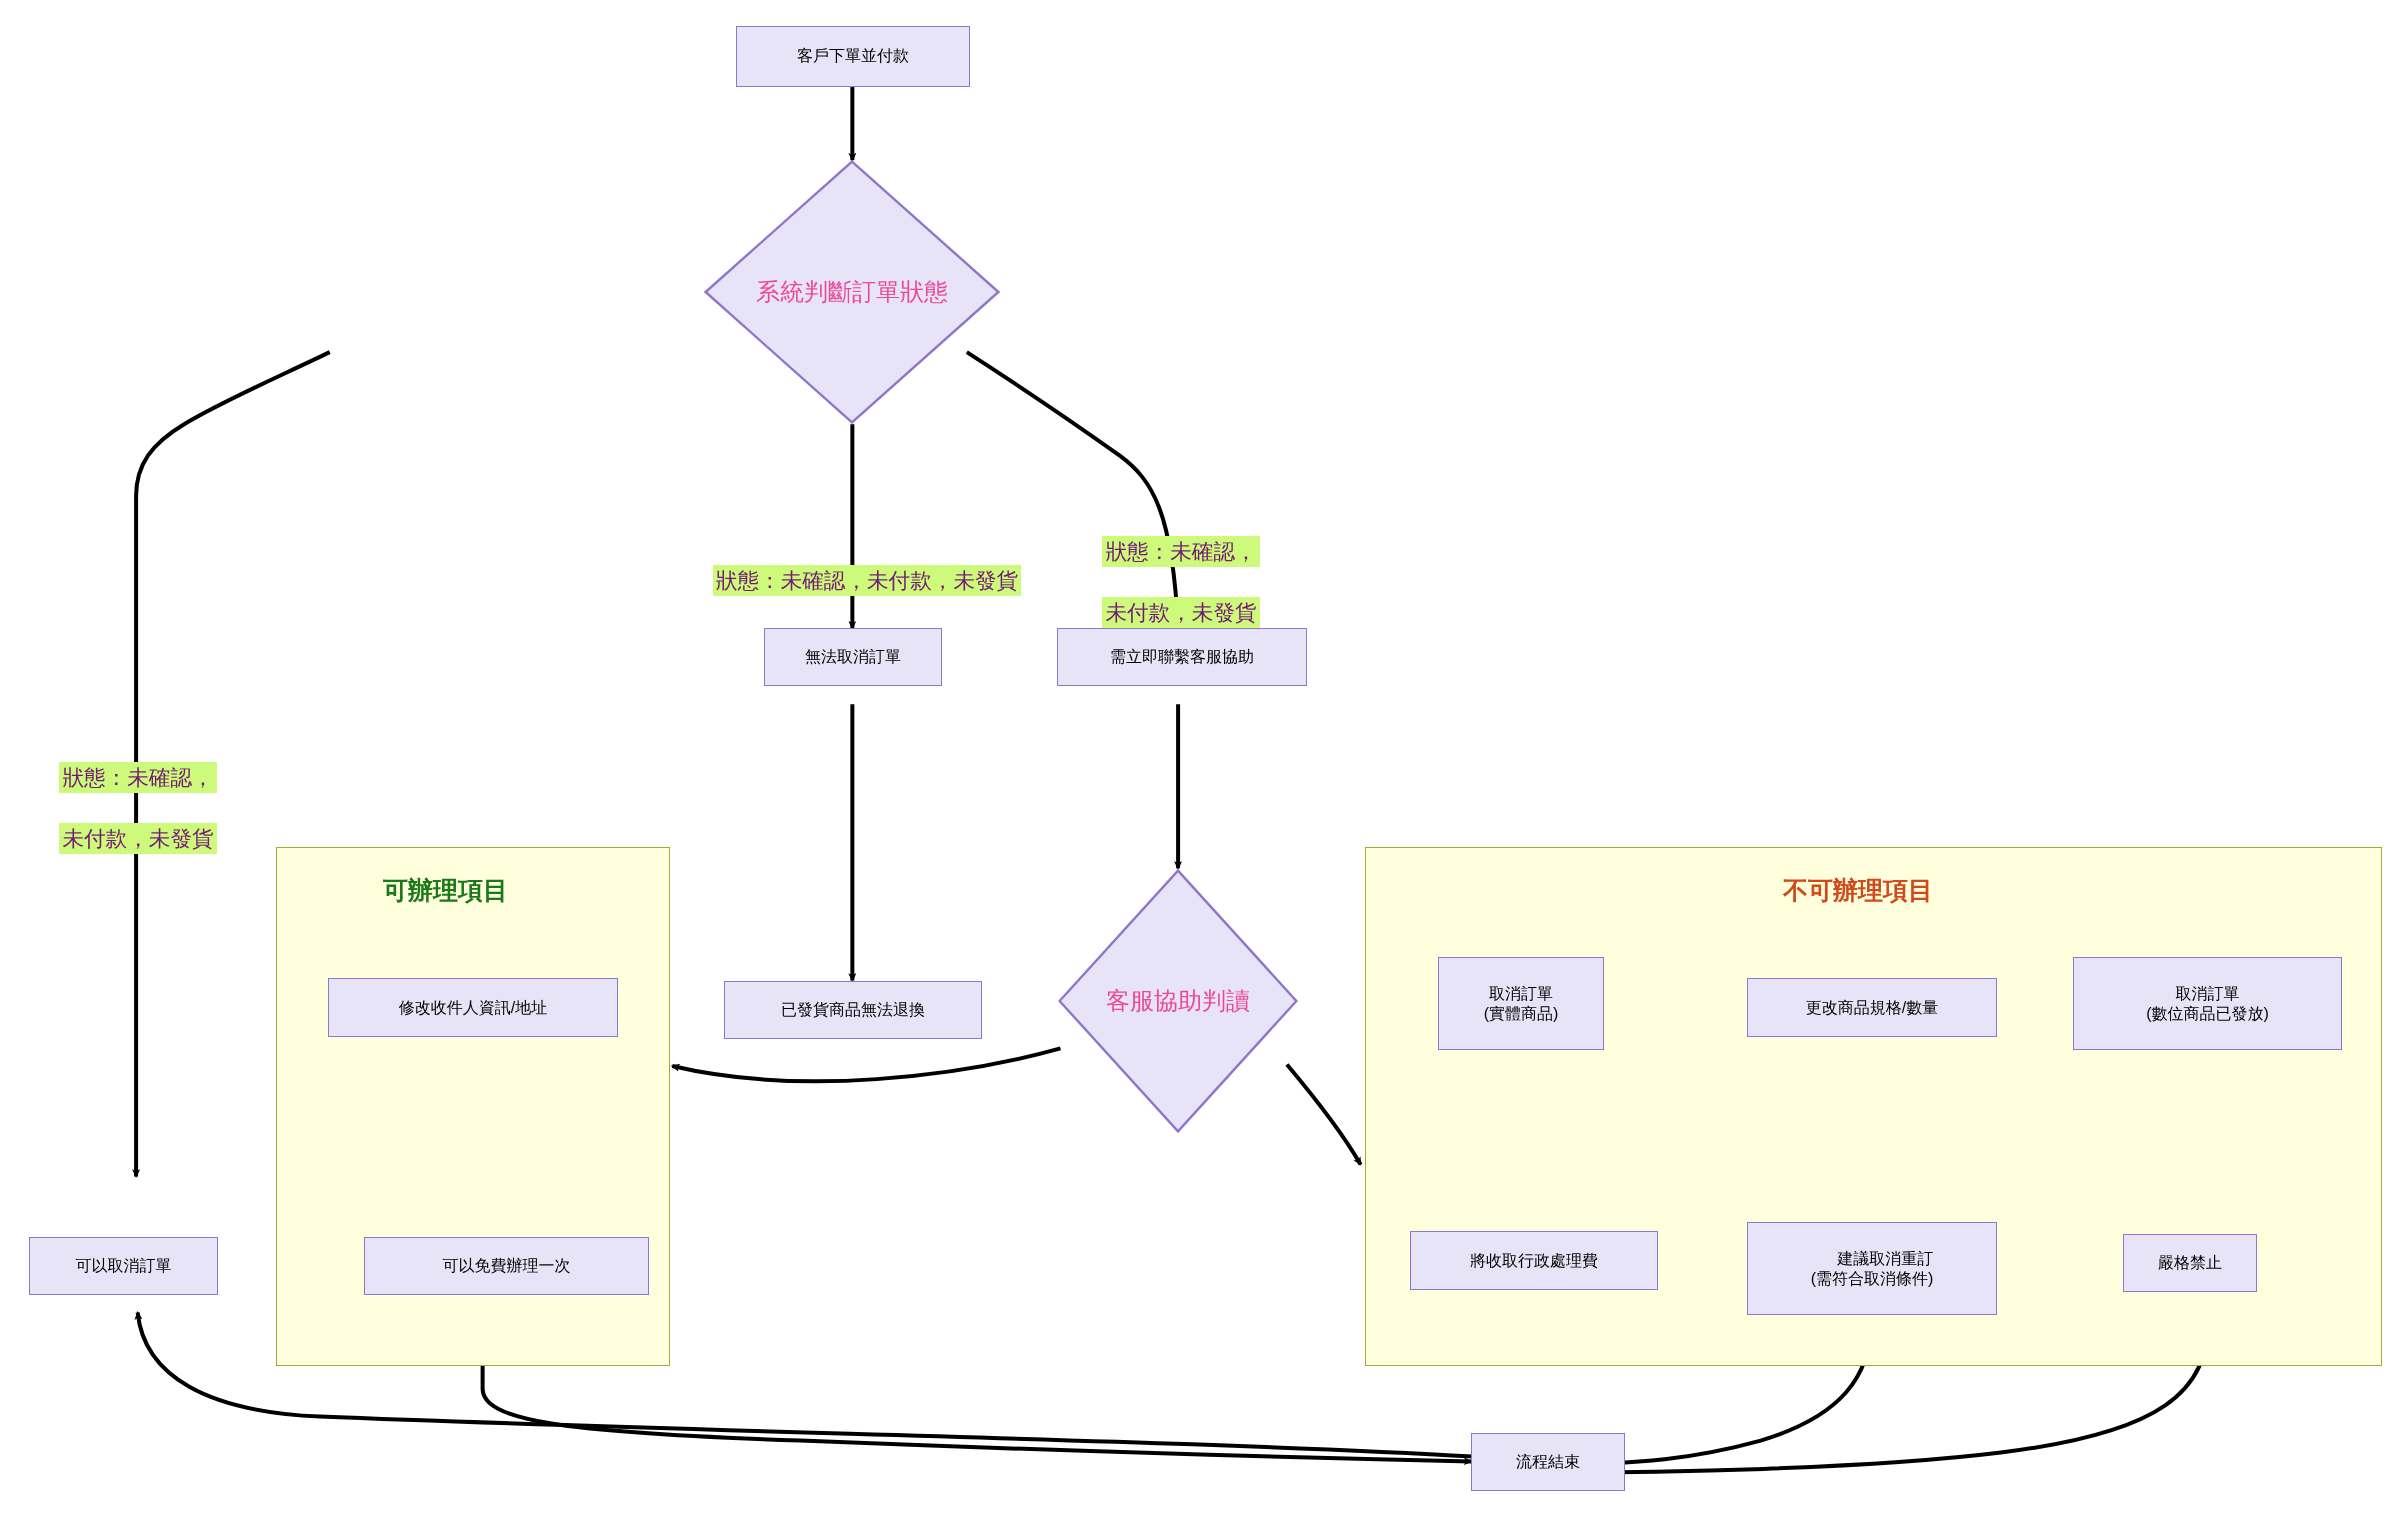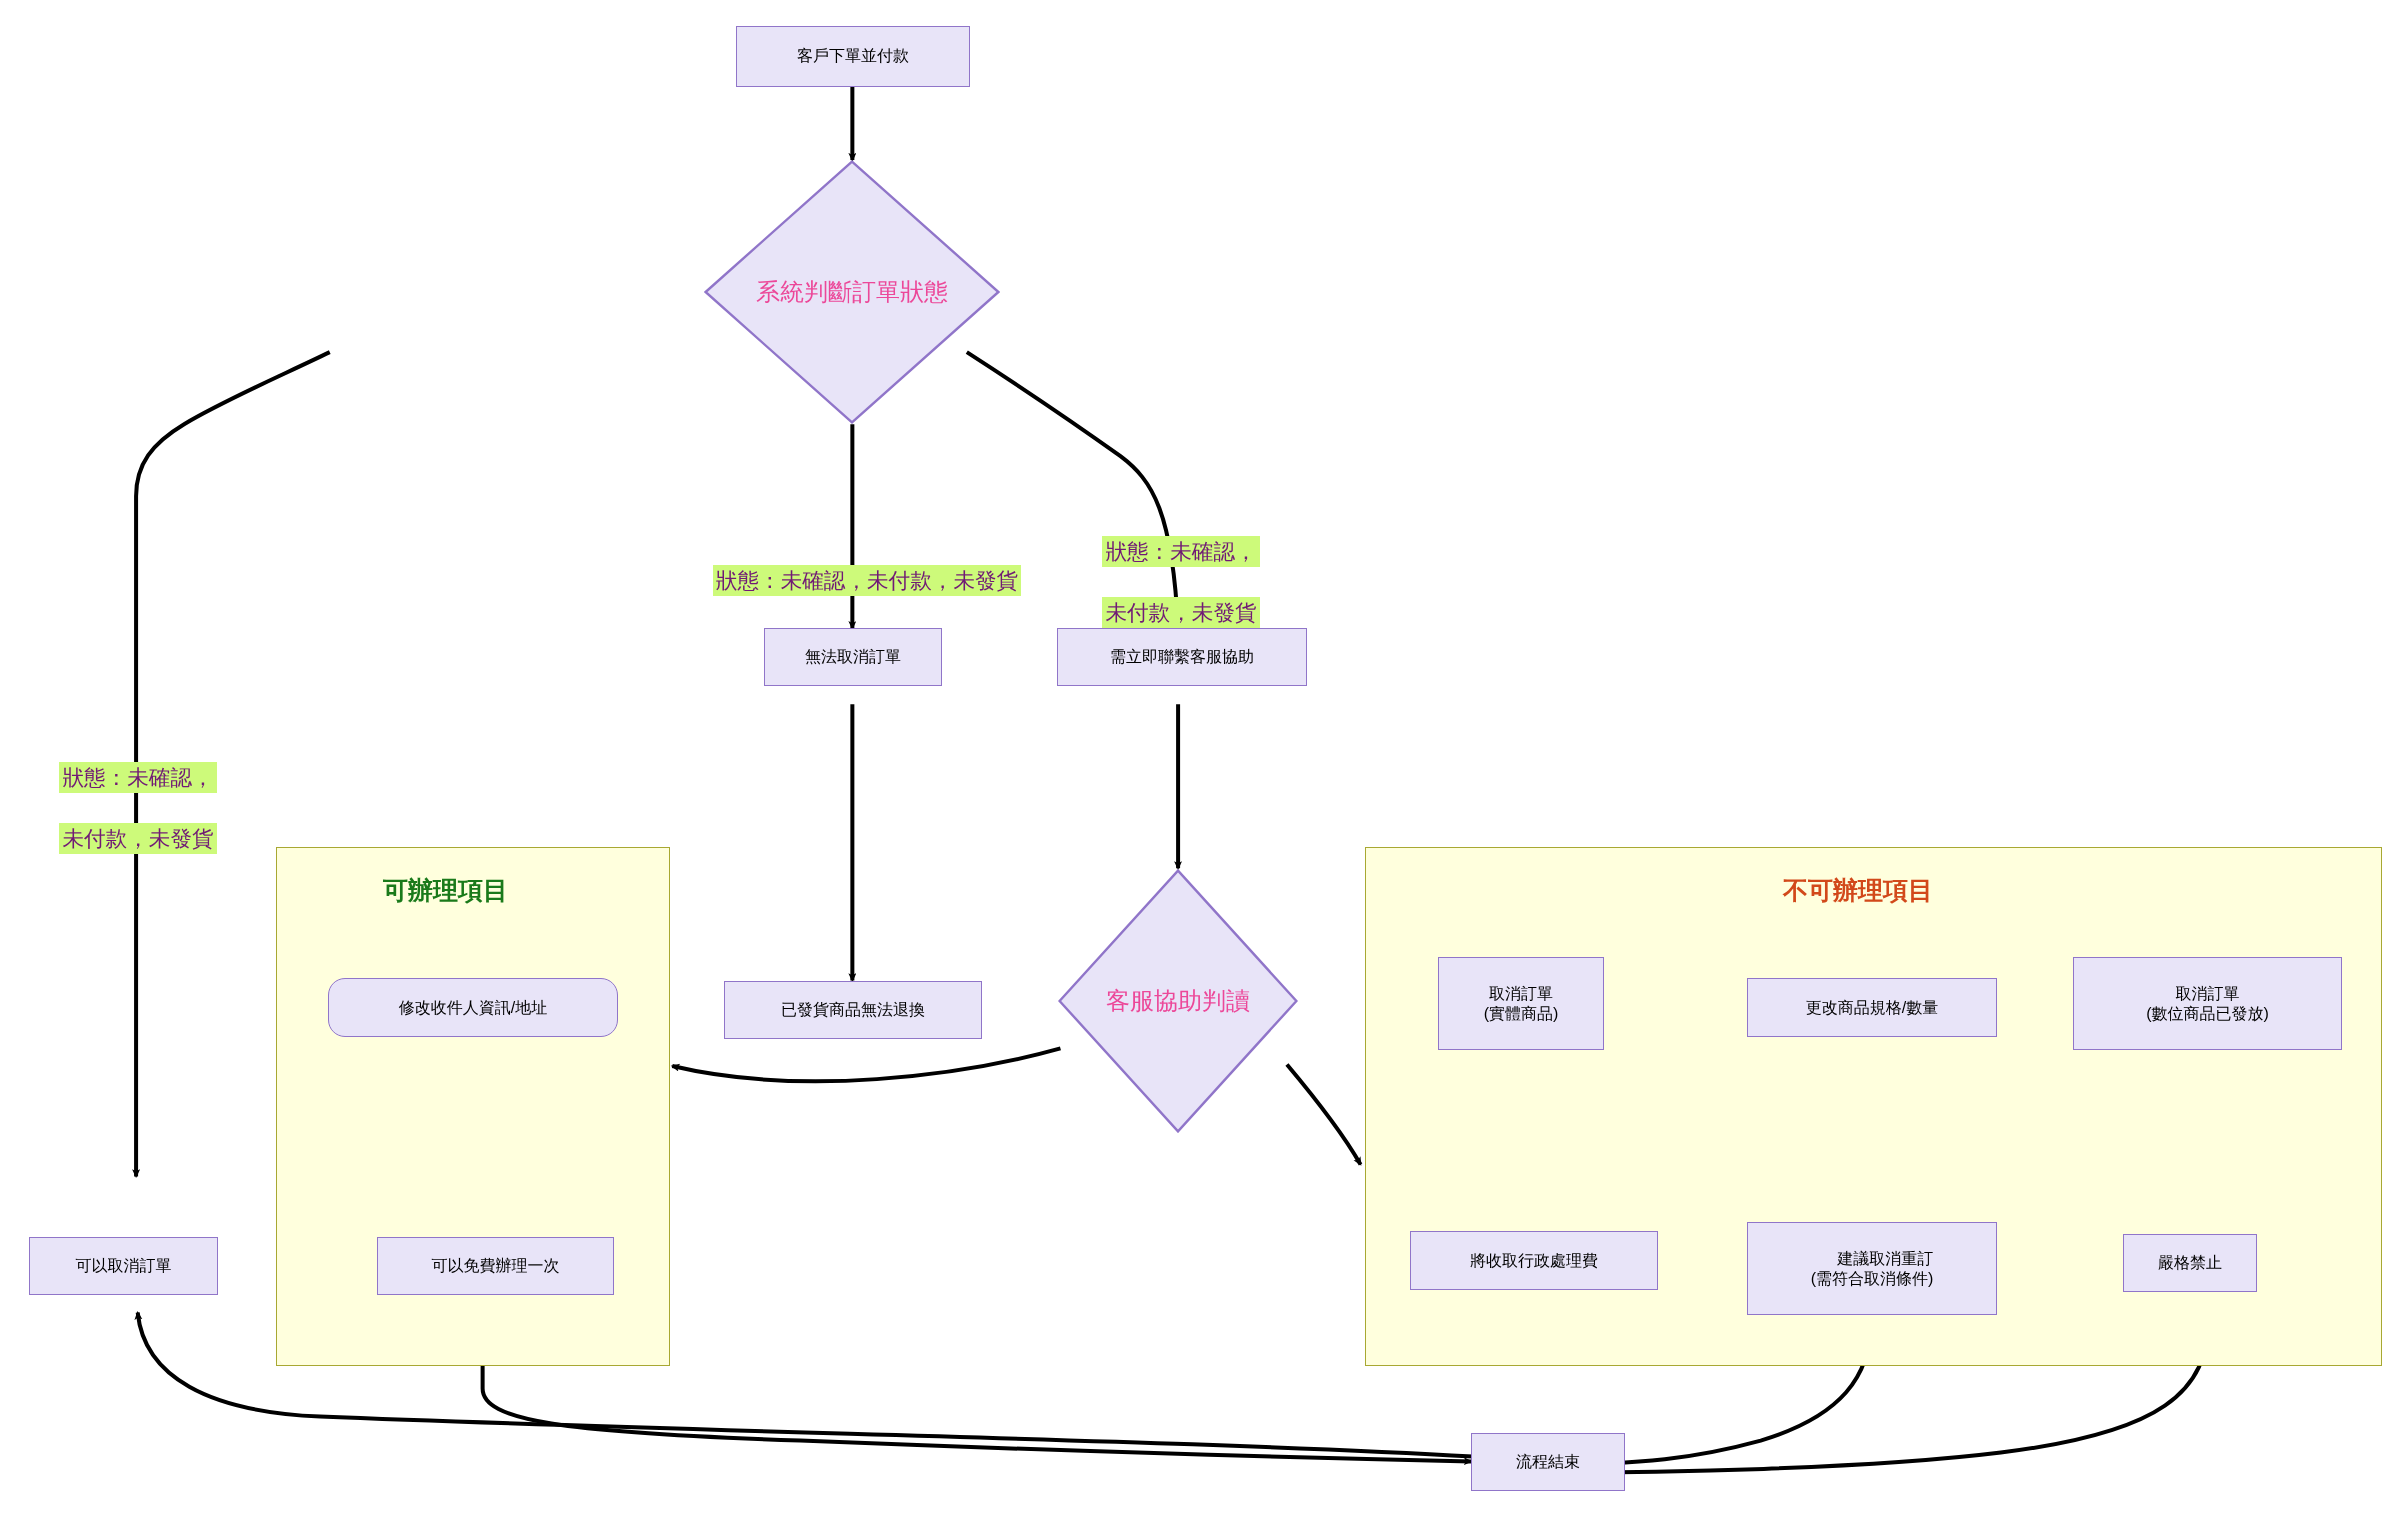--- a/index.html
+++ b/index.html
@@ -151,25 +151,25 @@
     <svg class="dshape" viewBox="0 0 300 330" preserveAspectRatio="none">
       <polygon points="150,2 298,165 150,328 2,165" fill="#e8e4f8" stroke="#9075c9" stroke-width="3"></polygon>
     </svg>
     <span class="dlabel">客服協助判讀</span>
   </div>
 
   <div class="node" style="left:29px; top:1237px; width:189px; height:58px;">
     <span>可以取消訂單</span>
   </div>
 
-  <div class="node" style="left:328px; top:978px; width:290px; height:59px;border-radius:17px;">
+  <div class="node" style="left:328px; top:978px; width:290px; height:59px;">
     <span>修改收件人資訊/地址</span>
   </div>
 
-  <div class="node" style="left:364px; top:1237px; width:237px; height:58px;margin-left:13px;">
+  <div class="node" style="left:364px; top:1237px; width:285px; height:58px;">
     <span>可以免費辦理一次</span>
   </div>
 
   <div class="node" style="left:1438px; top:957px; width:166px; height:93px;">
     <span>取消訂單
 (實體商品)</span>
   </div>
 
   <div class="node" style="left:1747px; top:978px; width:250px; height:59px;">
     <span>更改商品規格/數量</span>

